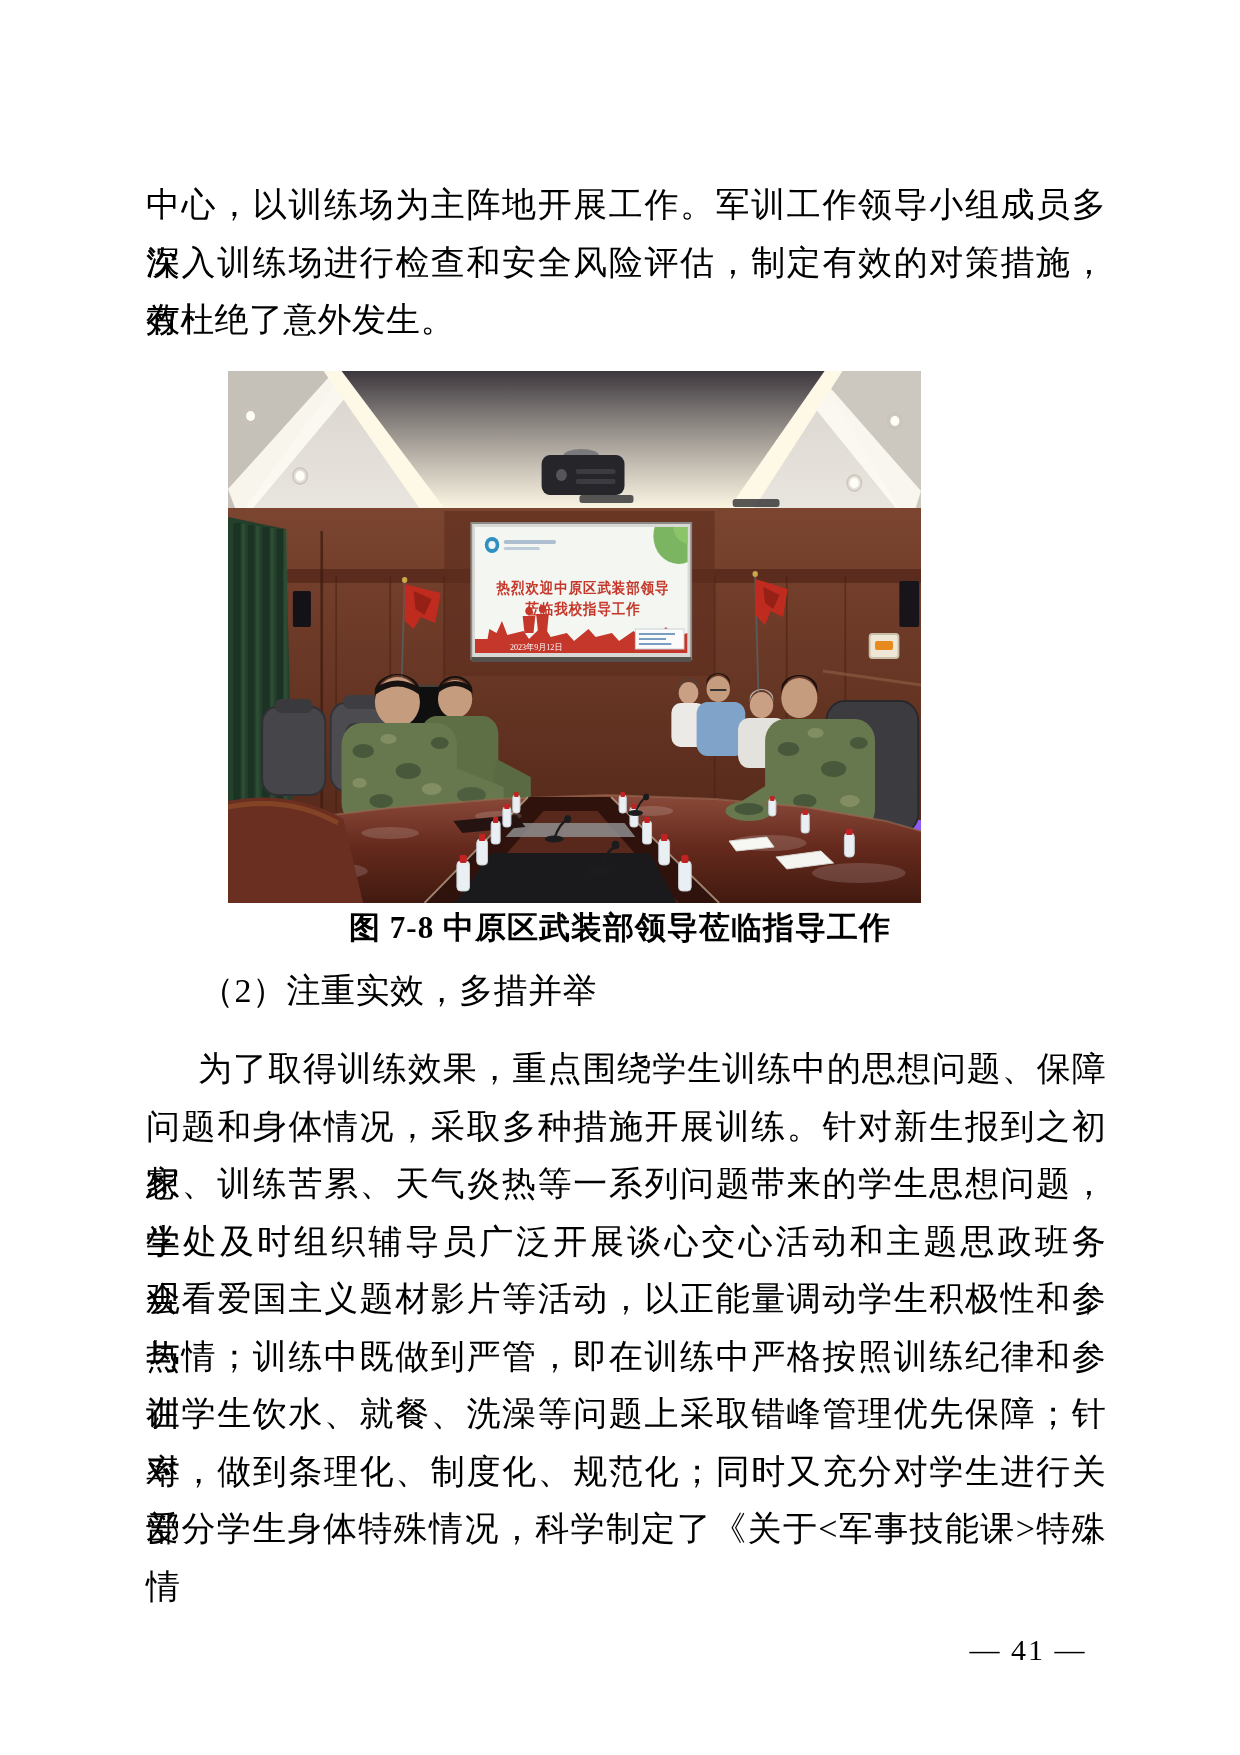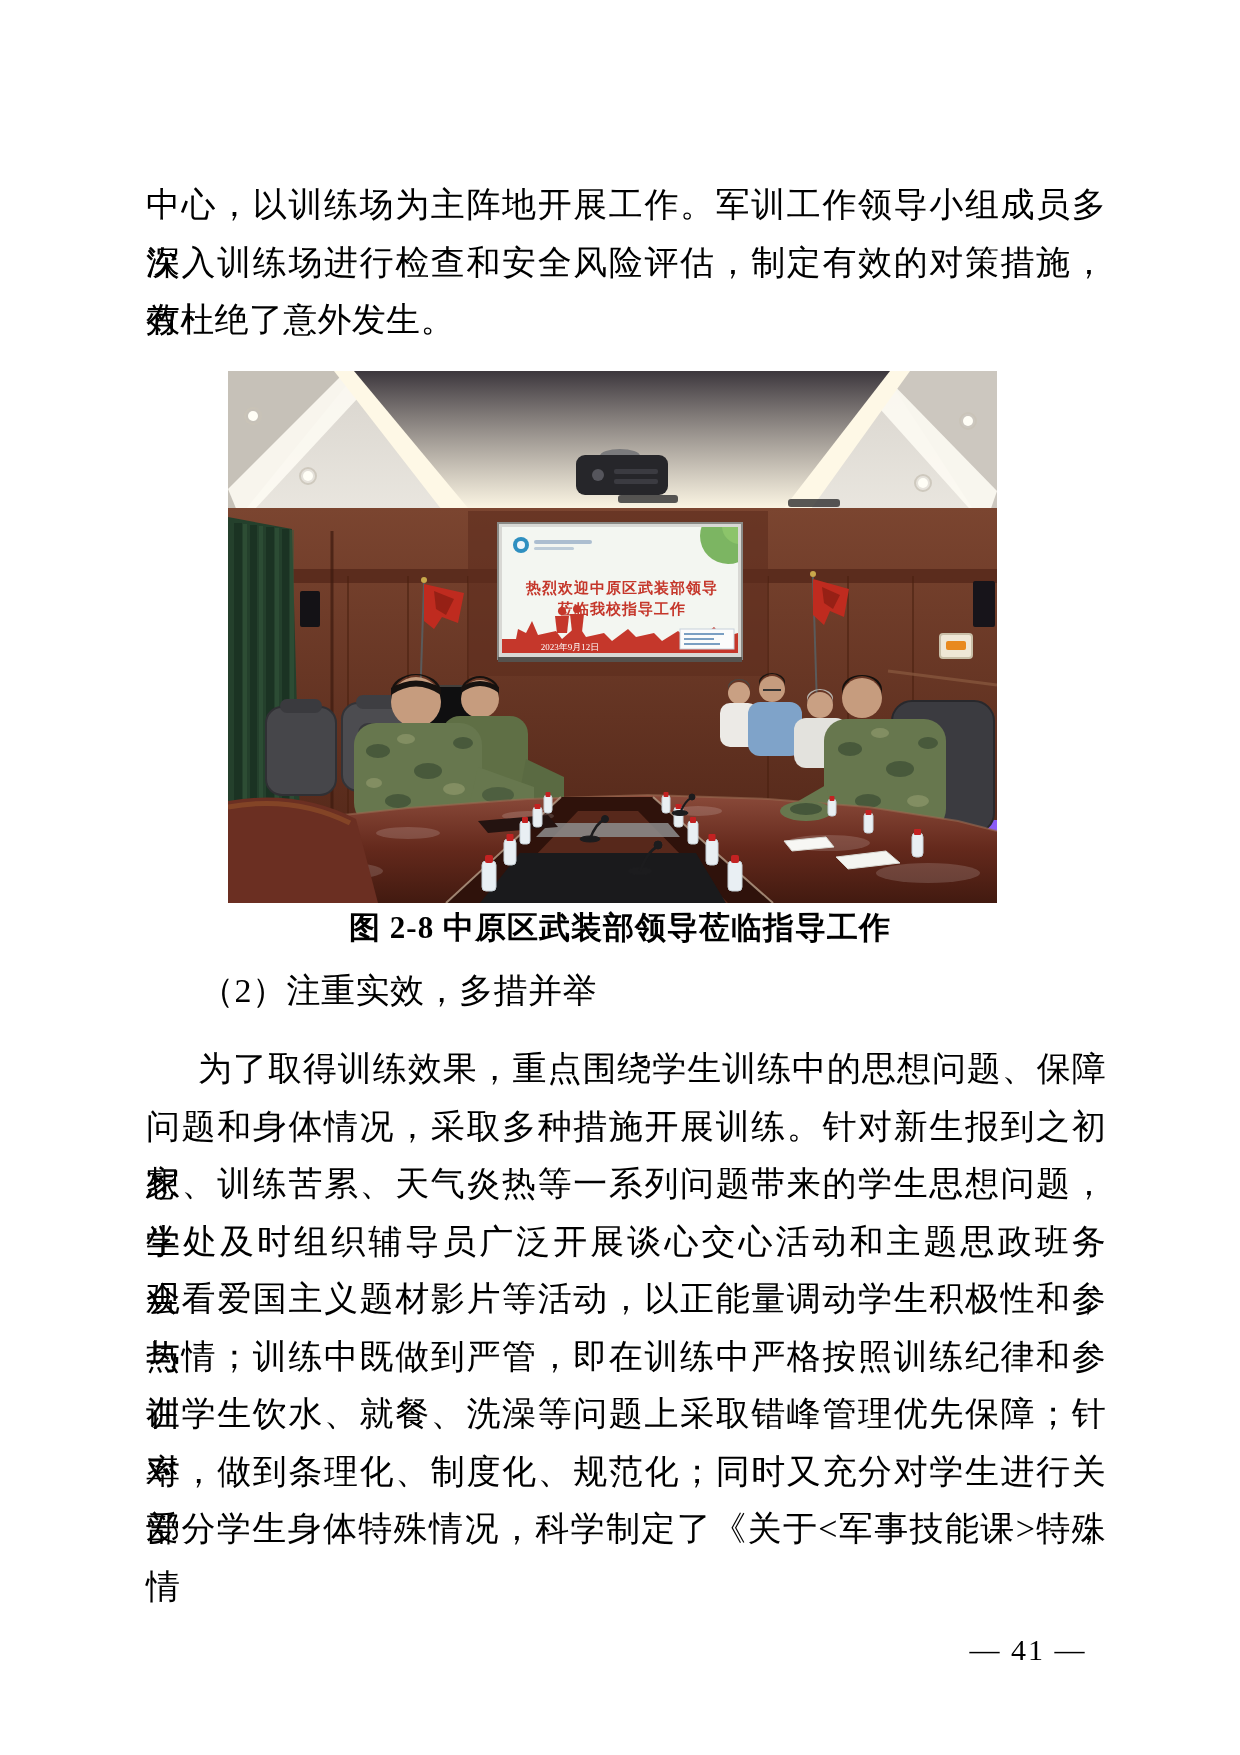--- a/index.html
+++ b/index.html
@@ -19,21 +19,21 @@
   .line.ind{text-indent:52px;}
   .caption{
     position:absolute;left:0;top:876px;width:1240px;text-align:center;
     font-size:31px;font-weight:bold;line-height:48px;letter-spacing:1px;
   }
   .heading{
     position:absolute;left:200px;top:936px;font-size:34px;line-height:54px;
     letter-spacing:0.5px;
   }
   .photo{
-    position:absolute;left:228px;top:343px;width:769px;height:532px;
+    position:absolute;left:228px;top:343px;width:693px;height:532px;
     background:#8b5cf6;overflow:hidden;
   }
   .photo svg{display:block;width:100%;height:100%;}
   .pagenum{
     position:absolute;left:948px;top:1600px;width:160px;text-align:center;
     font-size:30px;line-height:44px;letter-spacing:2px;
   }
 </style>
 </head>
 <body>
@@ -358,21 +358,21 @@
         <ellipse cx="412" cy="500" rx="12" ry="4"></ellipse>
           <path d="M412,500 q8,-20 17,-24" fill="none" stroke-width="3"></path>
           <circle cx="430" cy="474" r="4"></circle>
         <ellipse cx="452" cy="442" rx="8" ry="2.5"></ellipse>
           <path d="M452,442 q5,-12 11,-15" fill="none" stroke-width="2"></path>
           <circle cx="464" cy="426" r="3"></circle>
       </g>
     </svg>
   </div>
 
-  <div class="caption">图 2-8  中原区武装部领导莅临指导工作</div>
+  <div class="caption">图 7-8  中原区武装部领导莅临指导工作</div>
 
   <div class="heading">（2）注重实效，多措并举</div>
 
   <div class="textblock" style="top:1012px;">
     <div class="line ind">为了取得训练效果，重点围绕学生训练中的思想问题、保障</div>
     <div class="line">问题和身体情况，采取多种措施开展训练。针对新生报到之初想</div>
     <div class="line">家、训练苦累、天气炎热等一系列问题带来的学生思想问题，学</div>
     <div class="line">生处及时组织辅导员广泛开展谈心交心活动和主题思政班务会，</div>
     <div class="line">观看爱国主义题材影片等活动，以正能量调动学生积极性和参与</div>
     <div class="line">热情；训练中既做到严管，即在训练中严格按照训练纪律和参训</div>

